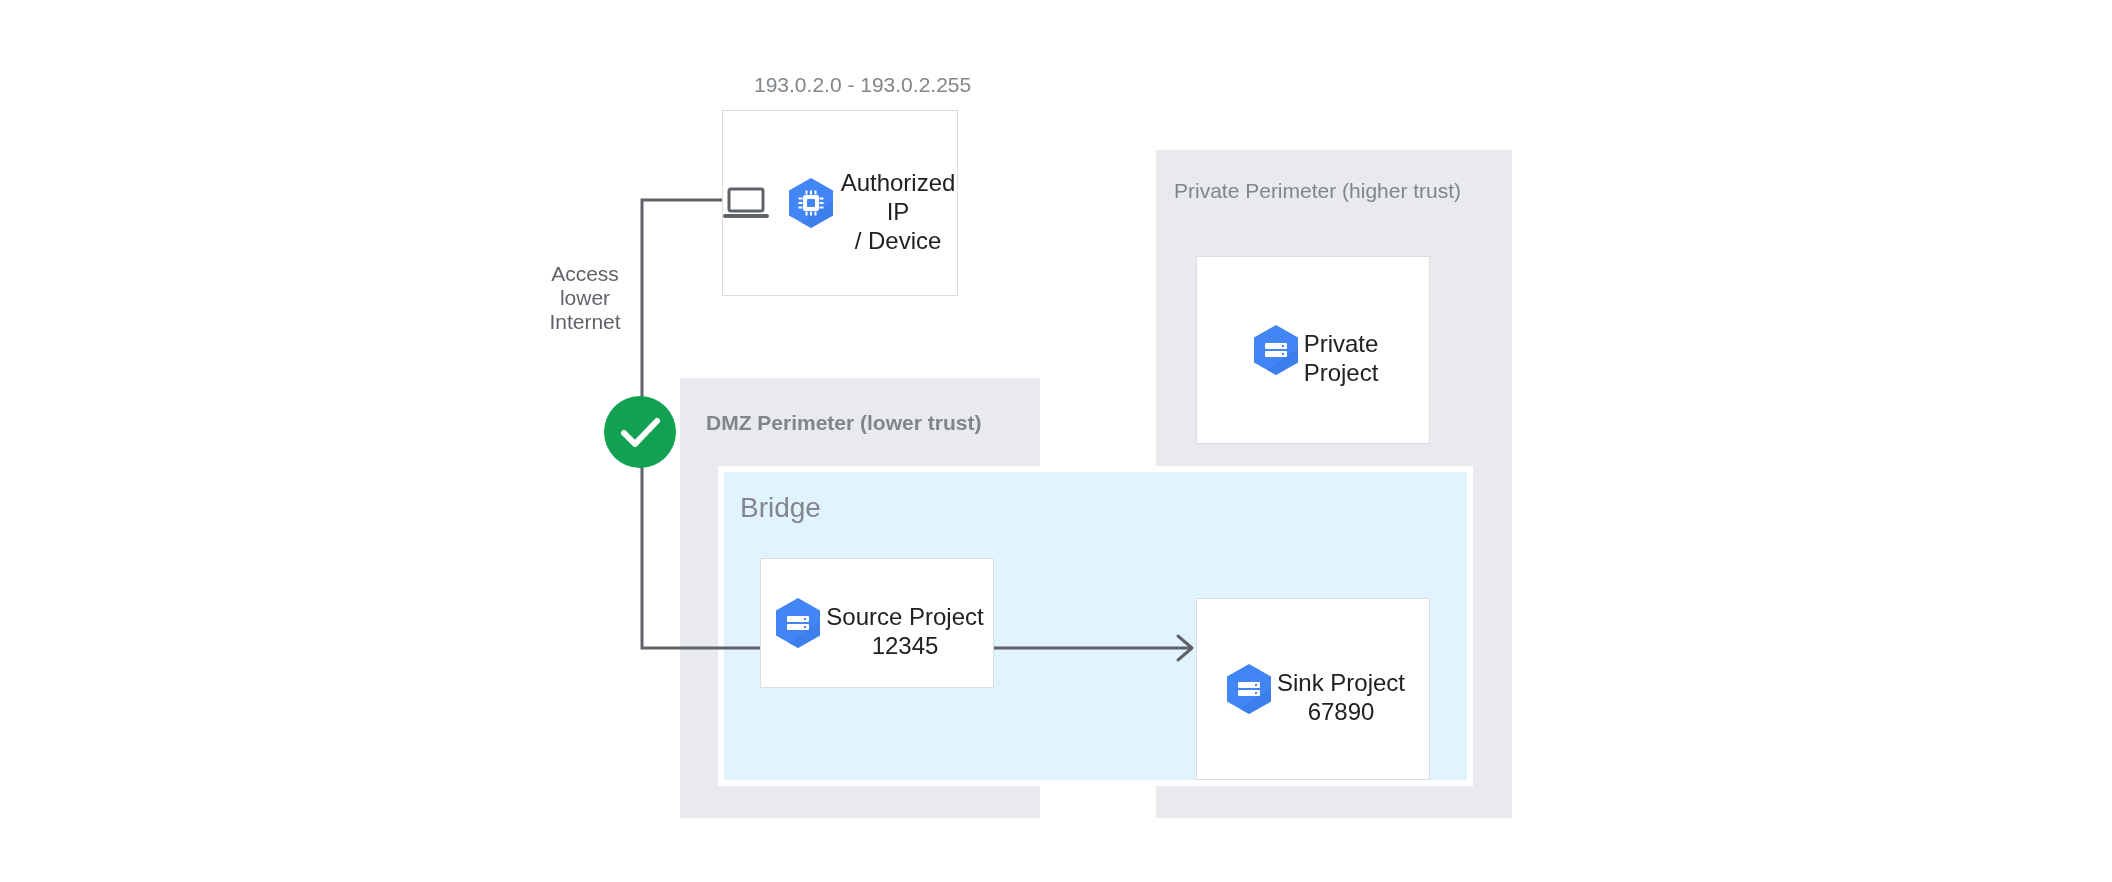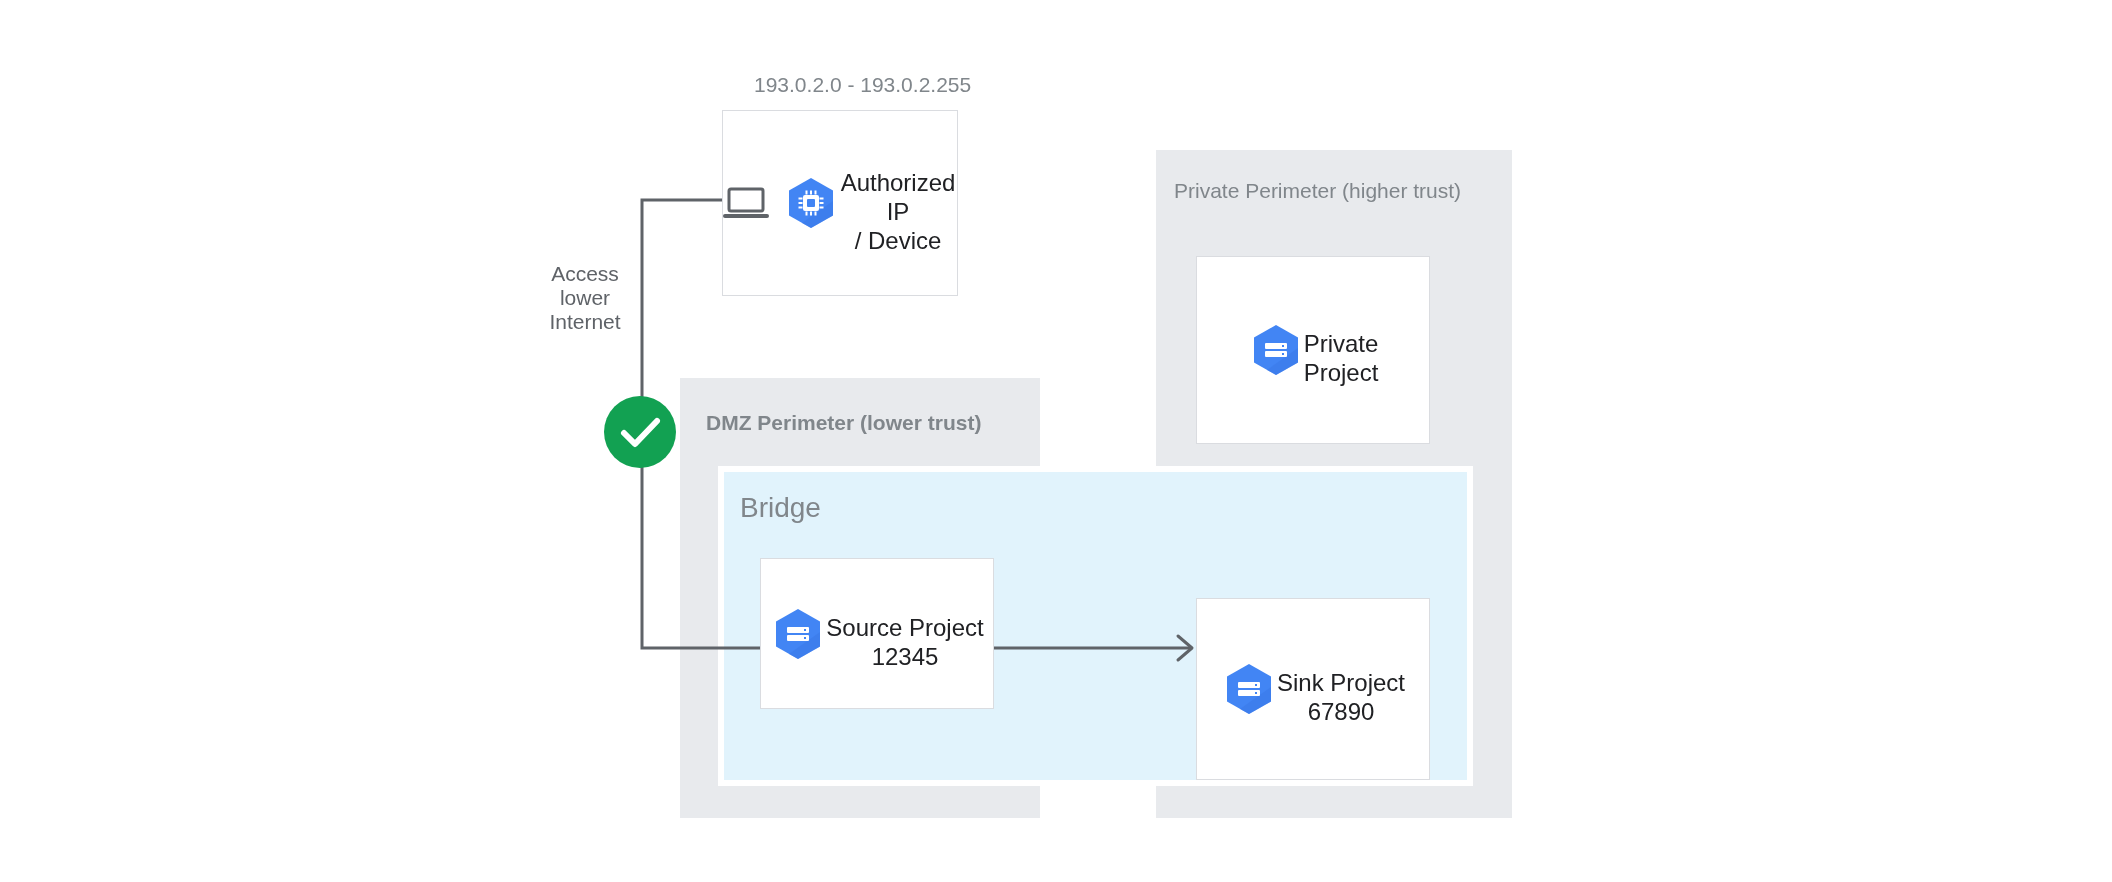--- a/index.html
+++ b/index.html
@@ -71,21 +71,21 @@
     margin-top:16px;
     text-align:center;
     color:#202124;
     font-size:24px;
     line-height:29px;
     white-space:pre-line;
   }
 
   #device-card{left:722px;top:110px;width:236px;height:186px;}
   #private-project-card{left:1196px;top:236px;width:234px;height:188px;margin-top:20px;}
-  #source-project-card{left:760px;top:558px;width:234px;height:151px;}
+  #source-project-card{left:760px;top:558px;width:234px;height:130px;}
   #sink-project-card{left:1196px;top:558px;width:234px;height:182px;margin-top:40px;}
 
   
   .hex-icon{
     position:relative;
     width:56px;height:56px;
     display:block;
   }
   .hex-icon svg{display:block;}
 

